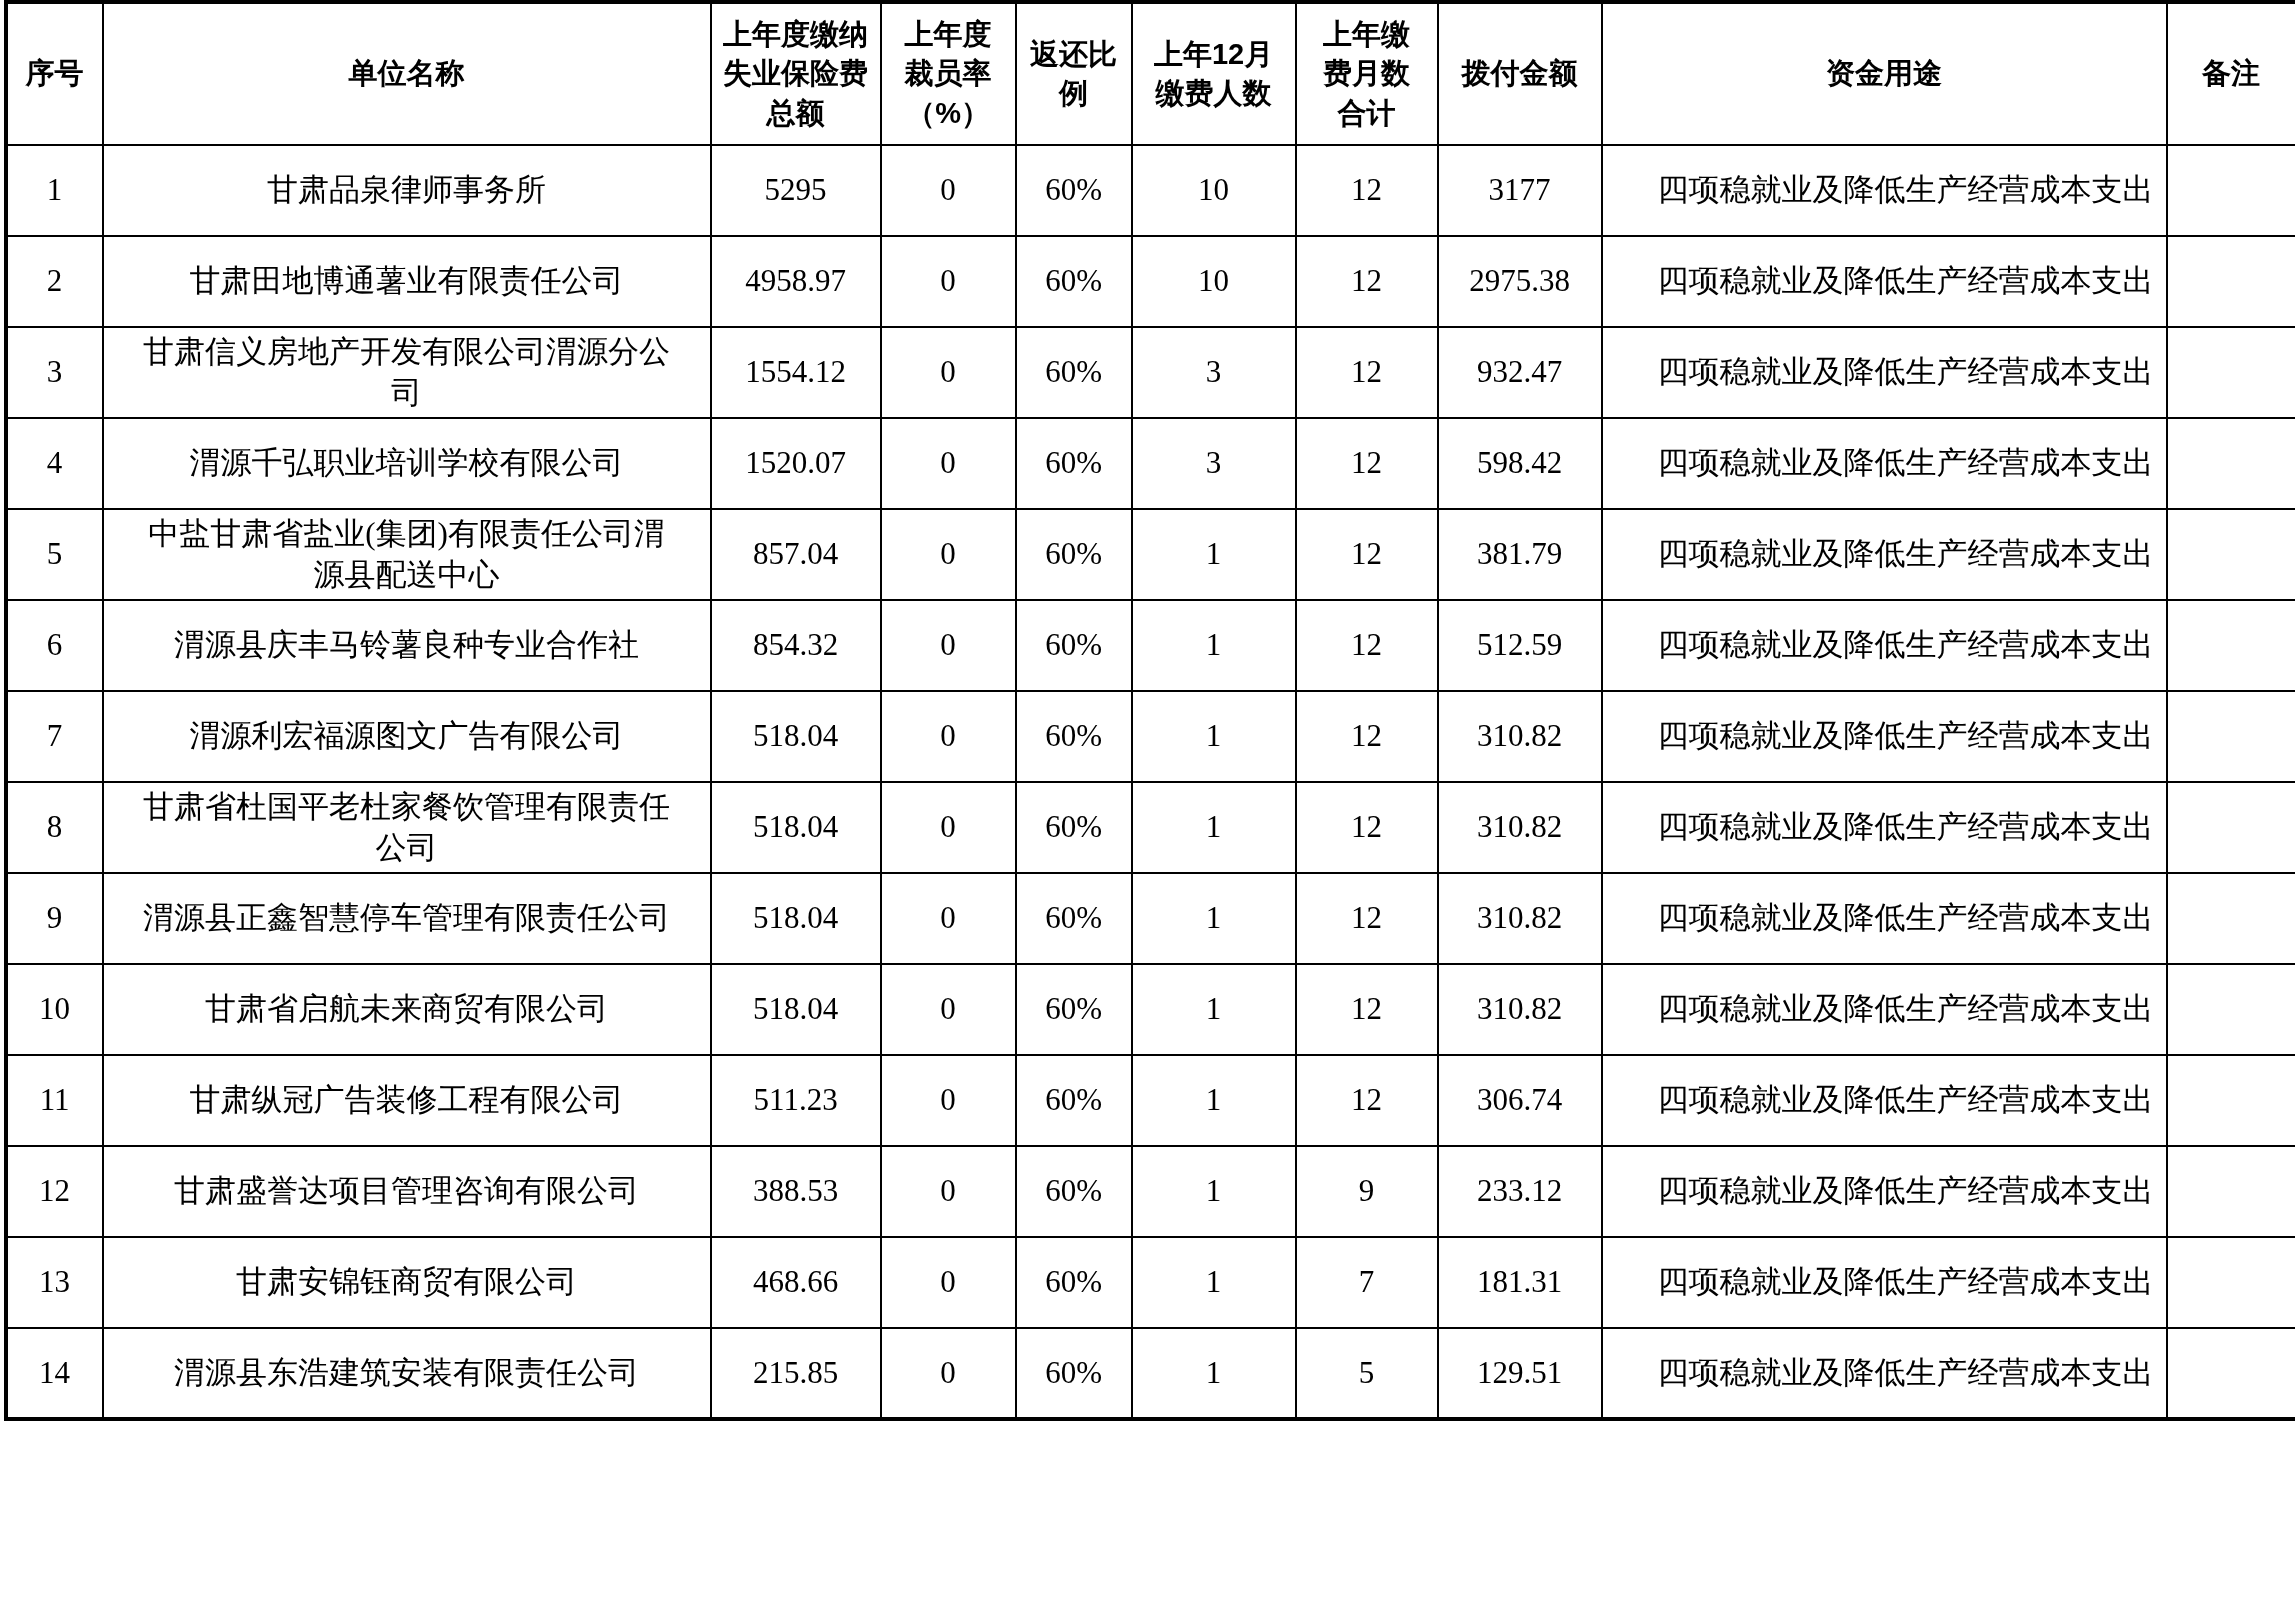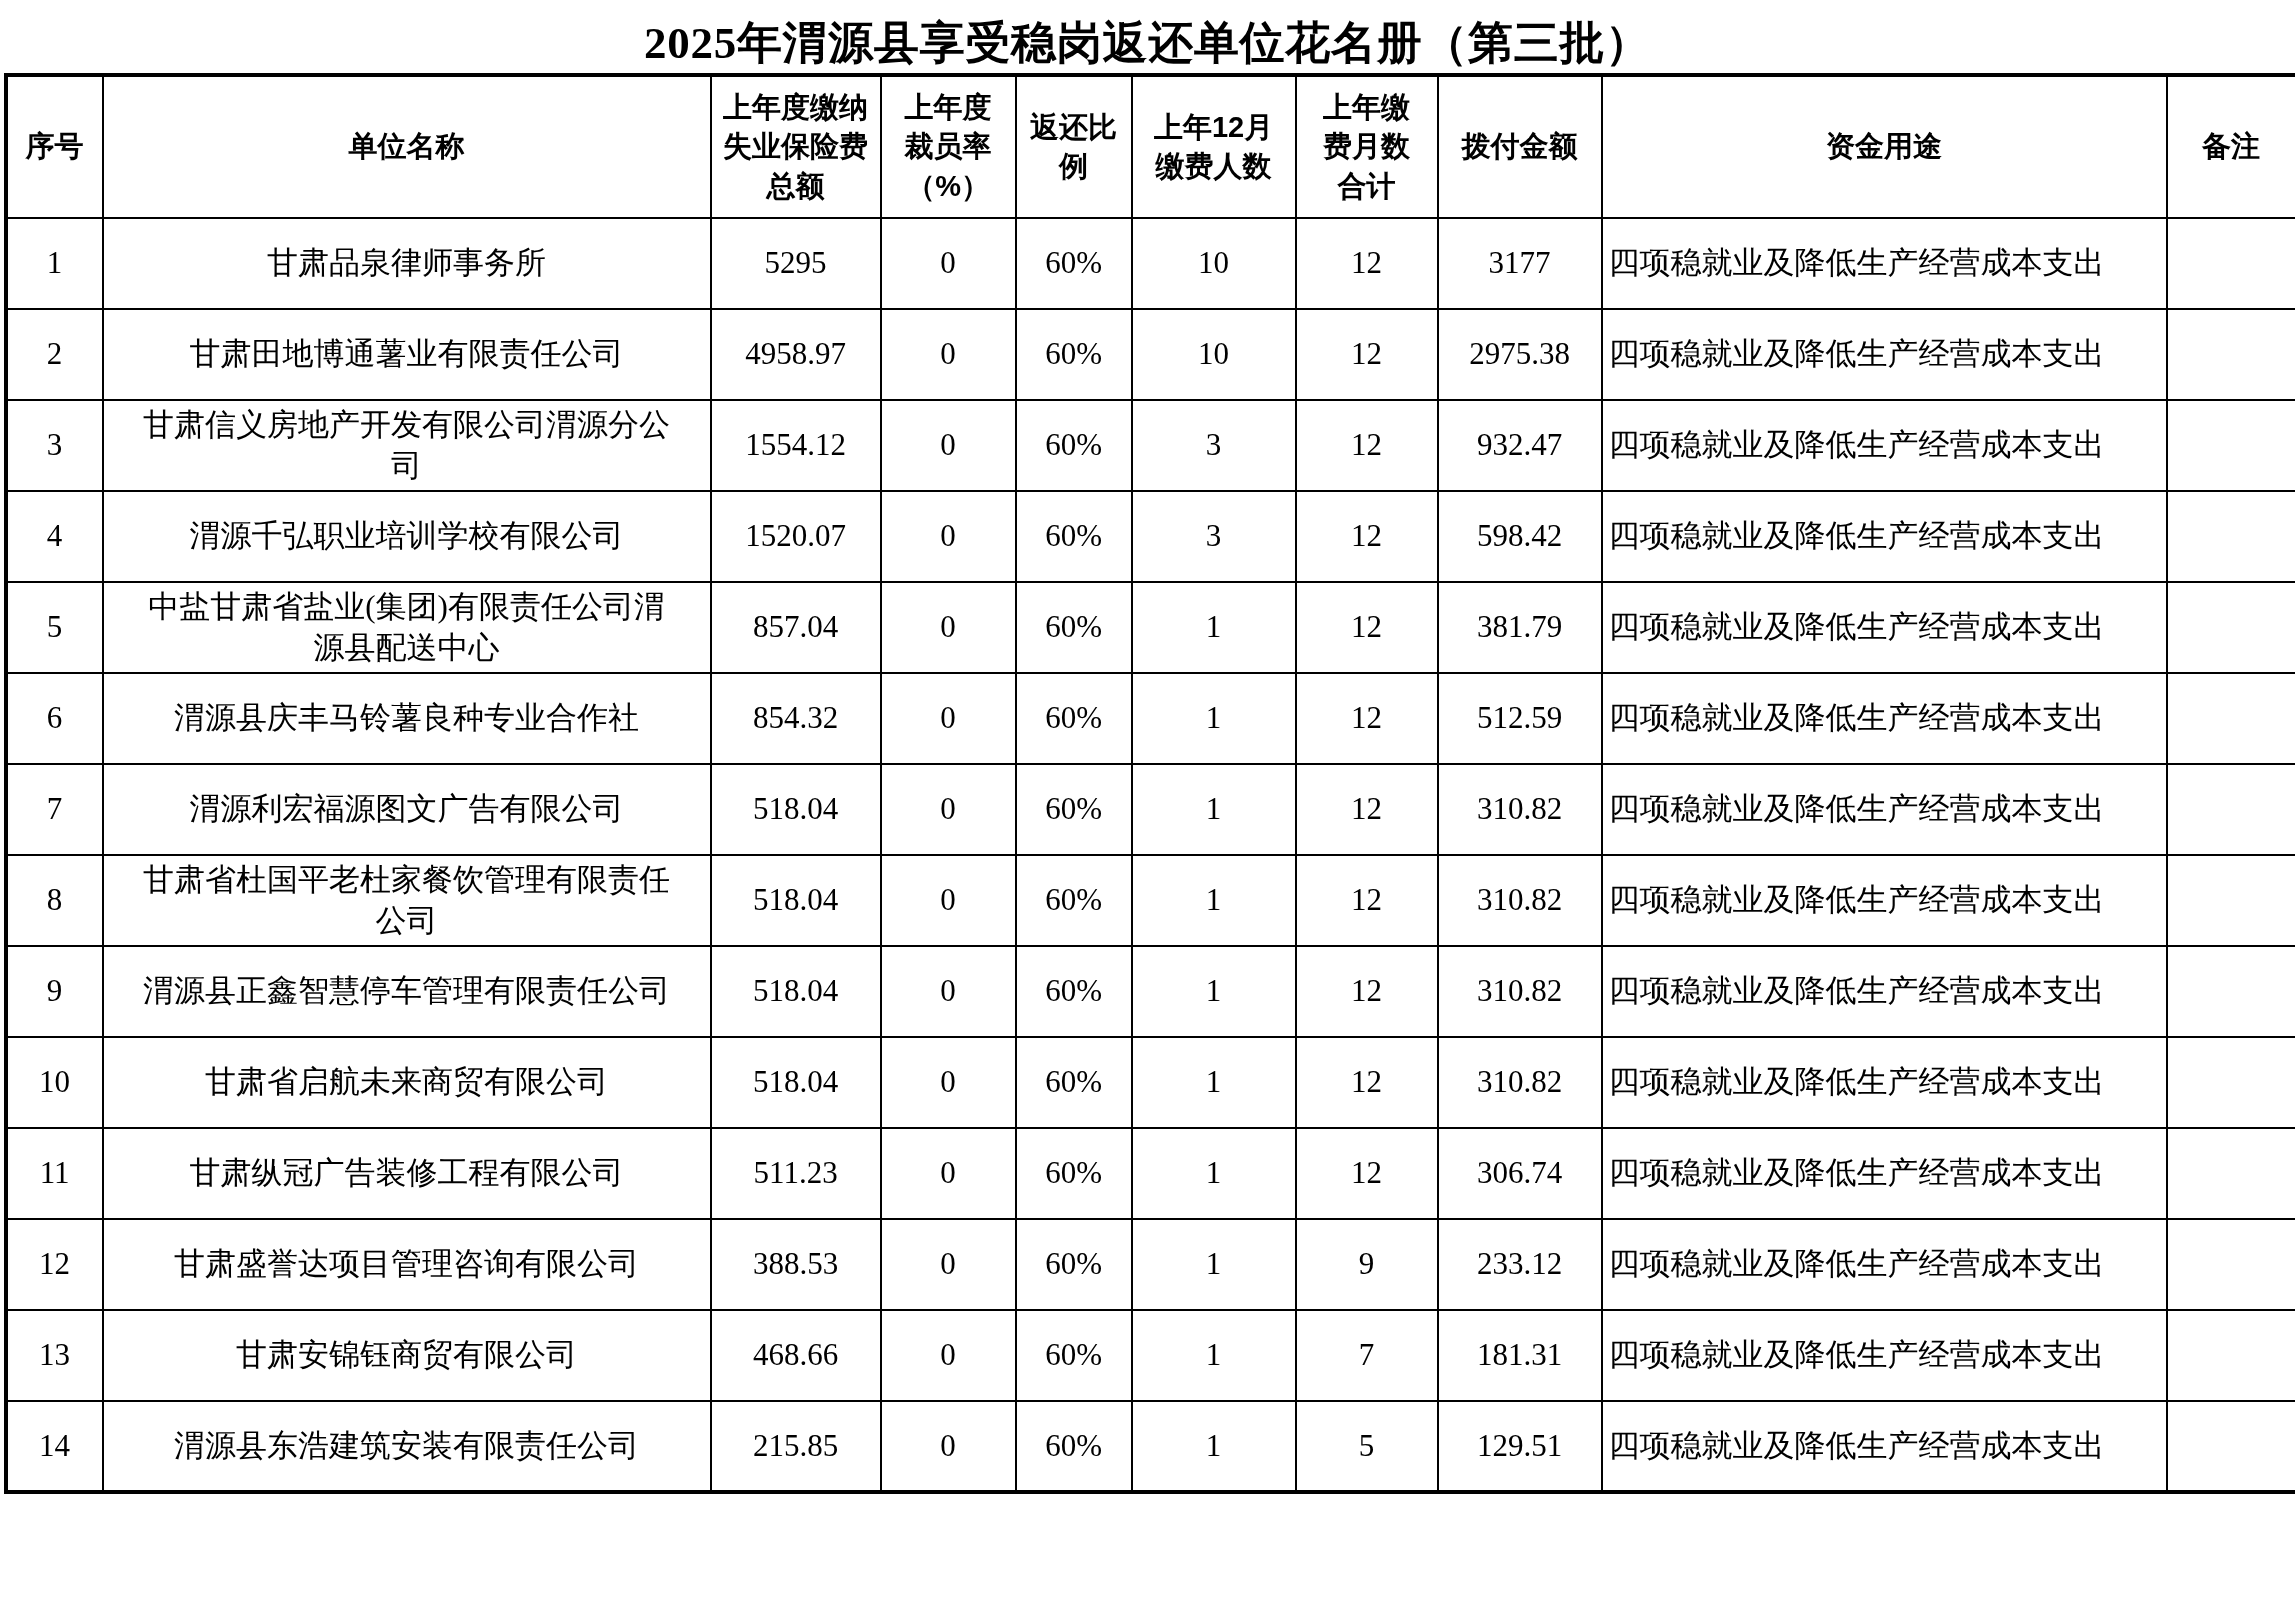--- a/index.html
+++ b/index.html
@@ -52,31 +52,30 @@
     padding: 0 2.9px;
   }
   .roster td {
     font-size: 31px;
     text-align: center;
     line-height: 1.3;
     padding: 0 4.4px;
   }
   .roster td.c-name { white-space: pre-line; padding: 0 7.3px; margin-top: 18px; }
   .roster td.c-usage {
-    text-align: left;
+    text-align: right;
     padding-left: 5.8px;
-    padding-right: 0;
+    padding-right: 12px;
   }
 </style>
 </head>
 <body>
 
 <div class="page">
 
-  <h1 class="page-title">2025年渭源县享受稳岗返还单位花名册（第三批）</h1>
 
 
   <table class="roster">
     <colgroup>
       <col style="width:97px">
       <col style="width:608px">
       <col style="width:170px">
       <col style="width:135px">
       <col style="width:116px">
       <col style="width:164px">

